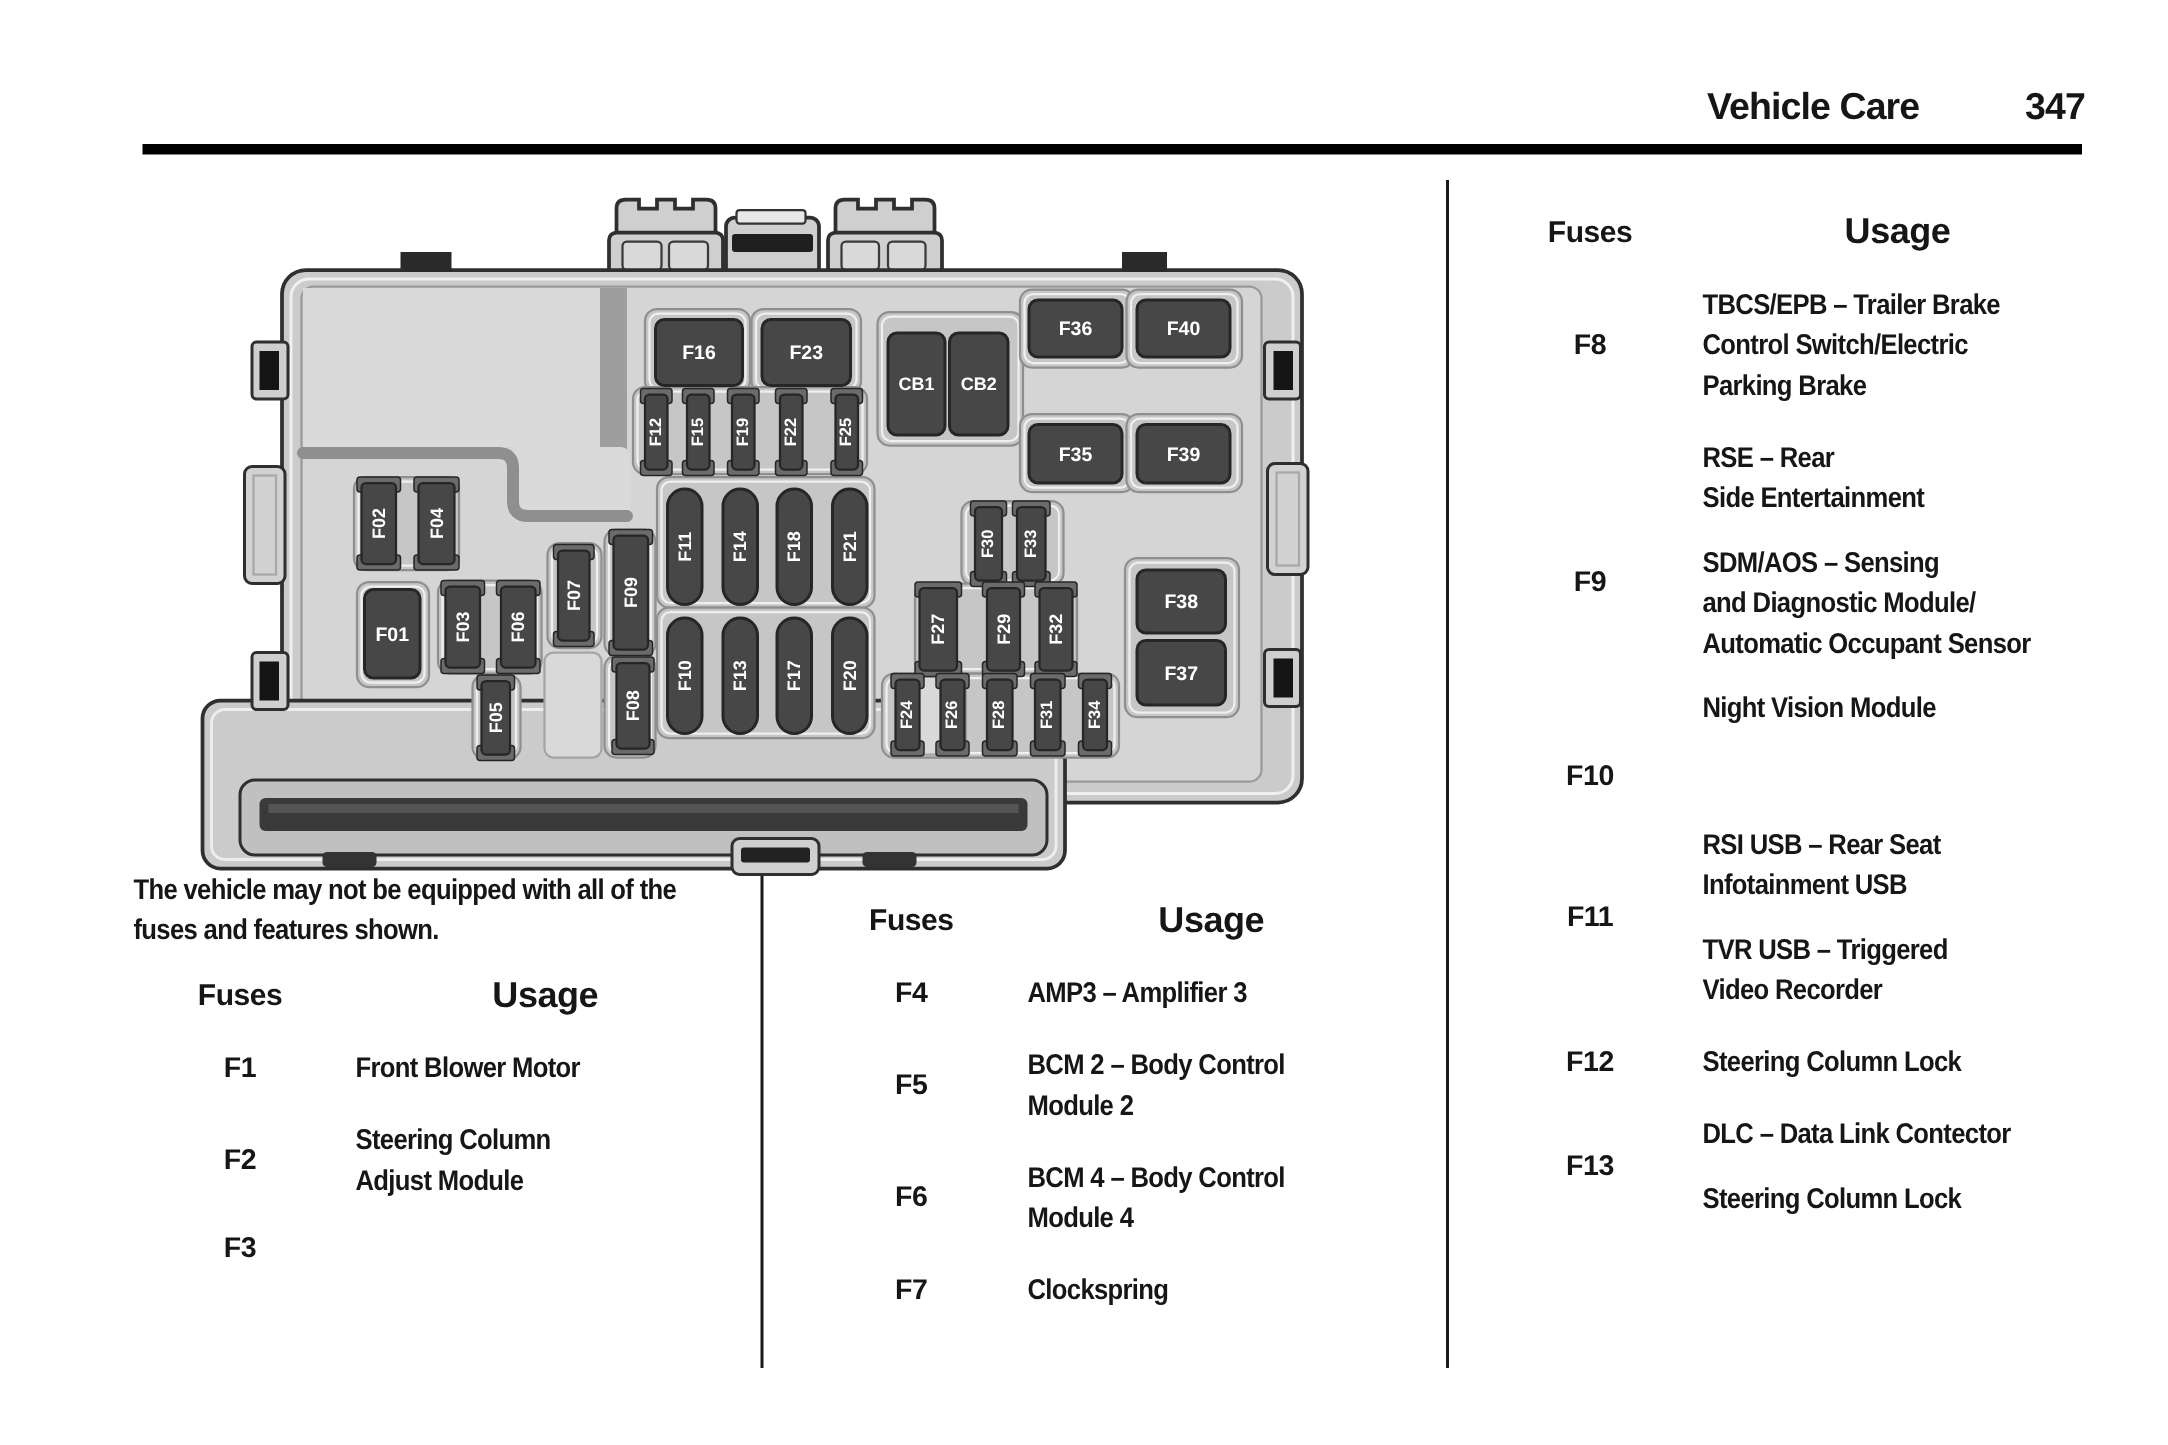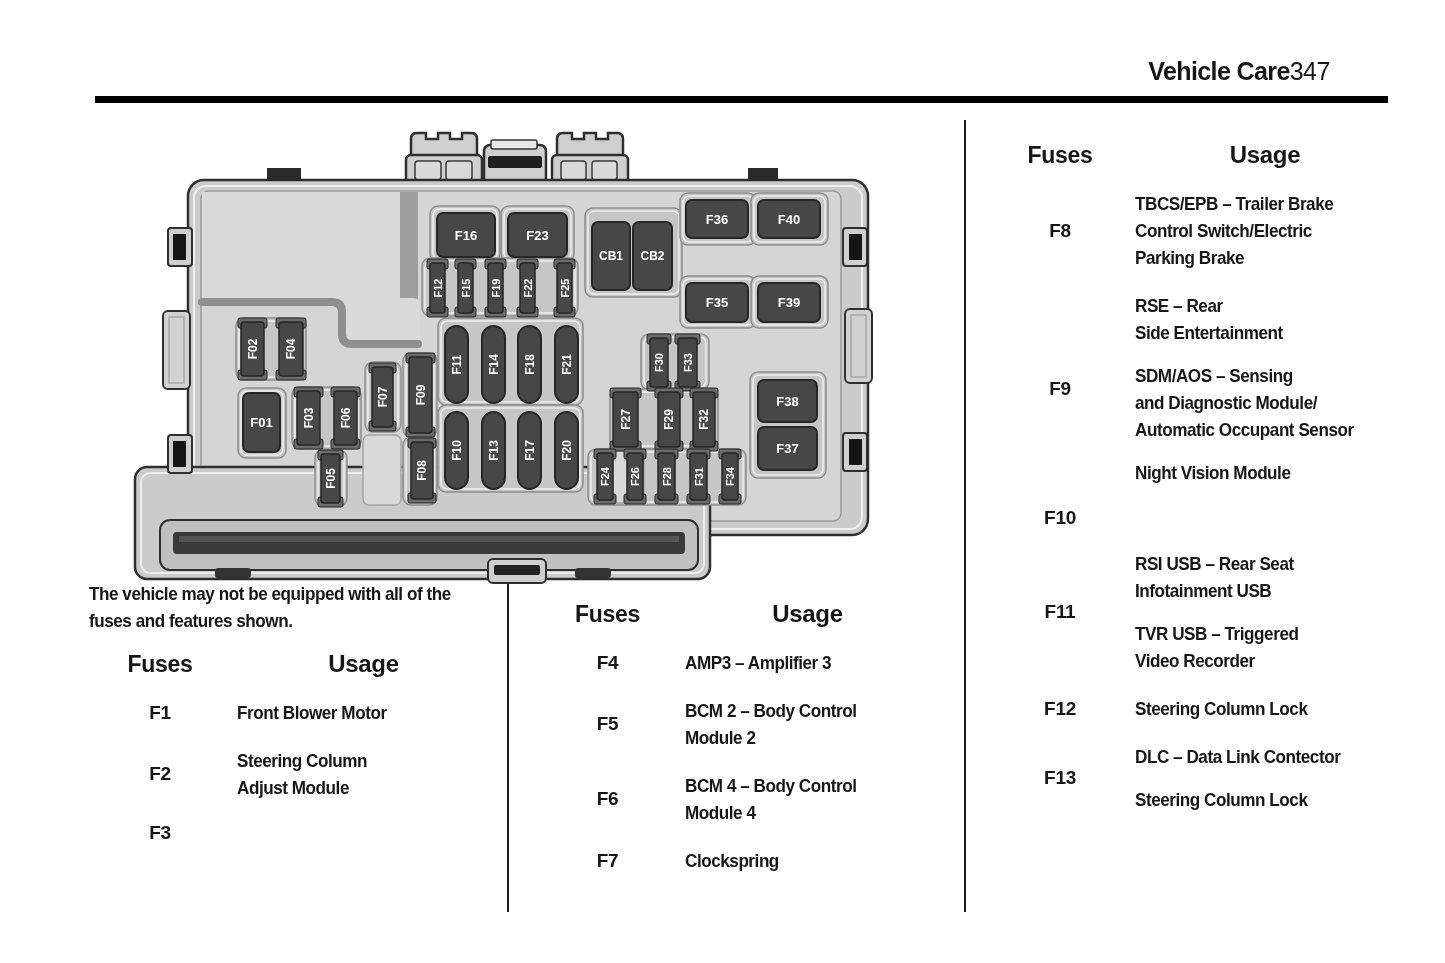--- a/index.html
+++ b/index.html
@@ -1,44 +1,44 @@
 <!DOCTYPE html>
 <html><head>
 <meta charset="utf-8">
 <style>
   html,body{margin:0;padding:0;}
   body{
     width:1445px;height:963px;position:relative;background:#ffffff;
     font-family:"Liberation Sans", sans-serif;color:#161616;overflow:hidden;
   }
-  .page-header{position:absolute;top:57px;left:1113px;width:252px;display:flex;
-    justify-content:center;align-items:baseline;}
+  .page-header{position:absolute;top:57px;left:1138px;width:252px;display:flex;
+    justify-content:space-between;align-items:baseline;}
   .page-header .ttl{font-weight:bold;font-size:25px;letter-spacing:-0.6px;}
-  .page-header .pno{font-weight:normal;font-size:25px;letter-spacing:-0.6px;}
+  .page-header .pno{font-weight:bold;font-size:25px;letter-spacing:-0.6px;}
   .header-rule{position:absolute;left:95px;top:96px;width:1293px;height:7px;background:#000;}
   .vdivider{position:absolute;width:2px;background:#1a1a1a;}
   #div-mid{left:507px;top:578px;height:334px;}
   #div-right{left:964px;top:120px;height:792px;}
   .note{position:absolute;left:89px;top:580px;width:420px;font-weight:bold;}
   .line{font-size:19px;line-height:27px;letter-spacing:-0.5px;white-space:nowrap;
     transform:scaleX(0.9);transform-origin:0 50%;}
   .ftable{position:absolute;font-weight:bold;}
   .t-left{left:95px;top:650px;width:395px;}
   .t-mid{left:540px;top:600px;width:390px;}
   .t-right{left:995px;top:141px;width:400px;}
   .frow{display:flex;align-items:center;margin-bottom:21px;}
   .fcell{flex:none;text-align:center;font-size:19px;letter-spacing:-0.3px;}
   .t-left .fcell{width:130px;}
   .t-mid .fcell{width:135px;}
   .t-right .fcell{width:130px;}
   .ucell{flex:1;}
   .t-left .ucell{margin-left:12px;}
   .t-mid .ucell{margin-left:10px;}
   .t-right .ucell{margin-left:10px;}
-  .hrow .fcell{font-size:23px;}
+  .hrow .fcell{font-size:20px;}
   .hrow .ucell{text-align:center;font-size:24px;letter-spacing:-0.3px;}
   .para + .para{margin-top:16px;}
   #diagram{position:absolute;left:95px;top:115px;}
 </style>
 </head>
 <body>
 
 <div class="page-header">
   <span class="ttl">Vehicle Care</span>
   <span class="pno">347</span>

